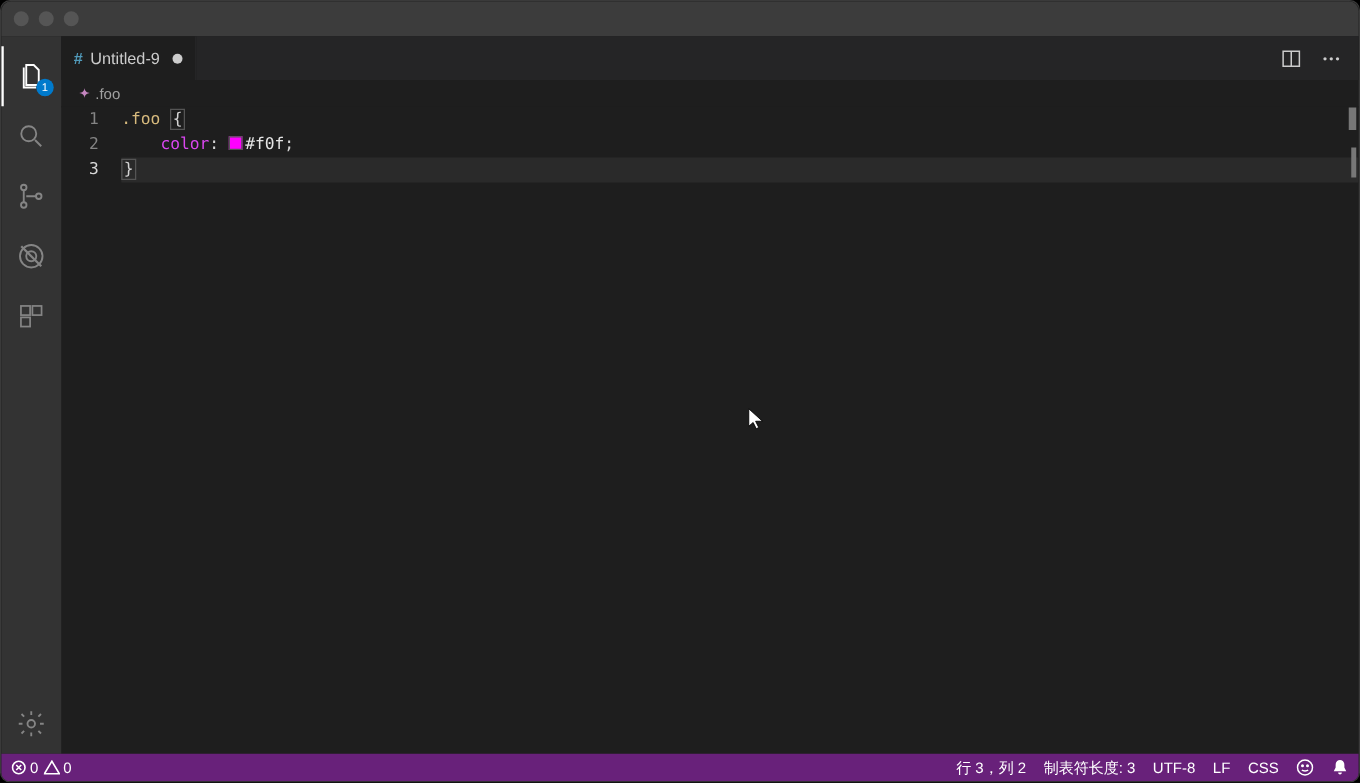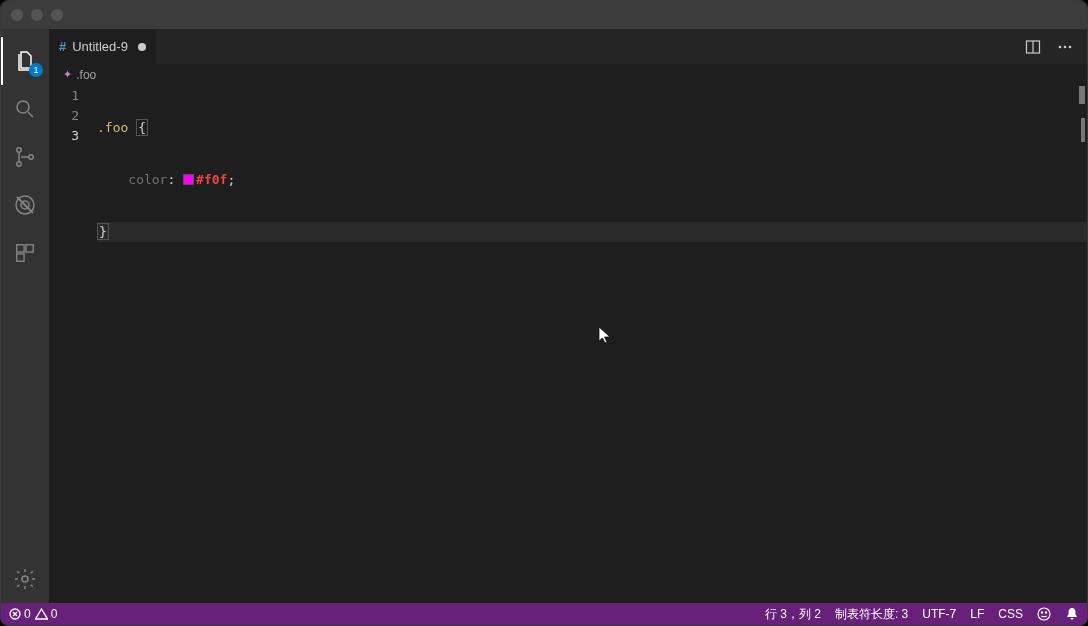--- a/index.html
+++ b/index.html
@@ -22,26 +22,26 @@
   .dirty { width: 8px; height: 8px; border-radius: 50%; background: #ccc; margin-left: 4px; }
   .tab-actions { margin-left: auto; display:flex; align-items:center; gap:8px; padding-right:10px; color:#ccc; }
   .tab-actions .ico { cursor:pointer; padding:4px; }
   .breadcrumb { height: 22px; display: flex; align-items: center; padding-left: 14px; font-size: 12px; color: #a0a0a0; gap:4px; border-bottom: 1px solid #1e1e1e; }
   .bc-ico { color: #c586c0; font-size: 11px; }
   .editor { flex:1; display:flex; font-family: Menlo, Consolas, monospace; font-size: 13px; line-height: 20px; position:relative; }
   .gutter { width: 48px; text-align: right; color: #858585; padding: 0 18px 0 0; user-select:none; }
   .gutter div { height: 20px; }
   .gutter .cur { color:#d7d7d7; }
   .code { flex:1; color:#d4d4d4; position:relative; }
-  .code .line { height:20px; white-space: pre; margin-top: 32px; }
+  .code .line { height:20px; white-space: pre; }
   .line.current { background: #2a2a2a; }
   .sel { color:#d7ba7d; }
-  .prop { color:#737373; }
+  .prop { color:#d946ef; }
   .punct { color:#d4d4d4; }
-  .val { color:#ef4444;font-weight:bold; }
+  .val { color:#e5e5e5; }
   .swatch { display:inline-block; width:11px; height:11px; background:#f0f; border:1px solid #555; vertical-align: -1px; margin-right:2px; }
   .brace-hl { border:1px solid #555; padding:0 1px; }
   .minimap { position:absolute; top:0; right:0; width:20px; height:100%; }
   .minimap .mm { position:absolute; right:2px; width:6px; height:18px; background:#777; }
   .cursor-ptr { position:absolute; left:501px; top:240px; color:#fff; pointer-events:none; }
   .status { height: 22px; background: #68217a; color: #fff; display: flex; align-items: center; font-size: 12px; padding: 0 8px; }
   .status .left { display:flex; align-items:center; gap:4px; }
   .status .right { margin-left:auto; display:flex; align-items:center; gap:14px; }
   .status .itm { cursor:pointer; display:flex; align-items:center; gap:3px; }
   svg { display:block; }
@@ -175,21 +175,21 @@
       <span class="itm">
         <svg width="13" height="12" viewBox="0 0 13 12" fill="none" stroke="currentColor" stroke-width="1.3">
             <path d="M6.5 1l6 10H.5z"></path>
           </svg>
         <span>0</span>
       </span>
     </div>
     <div class="right">
       <span class="itm">行 3，列 2</span>
       <span class="itm">制表符长度: 3</span>
-      <span class="itm">UTF-7</span>
+      <span class="itm">UTF-8</span>
       <span class="itm">LF</span>
       <span class="itm">CSS</span>
       <span class="itm">
         <svg width="14" height="14" viewBox="0 0 14 14" fill="none" stroke="currentColor" stroke-width="1.2">
             <circle cx="7" cy="7" r="6"></circle>
             <circle cx="5" cy="5.5" r="0.6" fill="currentColor"></circle>
             <circle cx="9" cy="5.5" r="0.6" fill="currentColor"></circle>
             <path d="M4.5 9c1 1 4 1 5 0"></path>
           </svg>
       </span>

